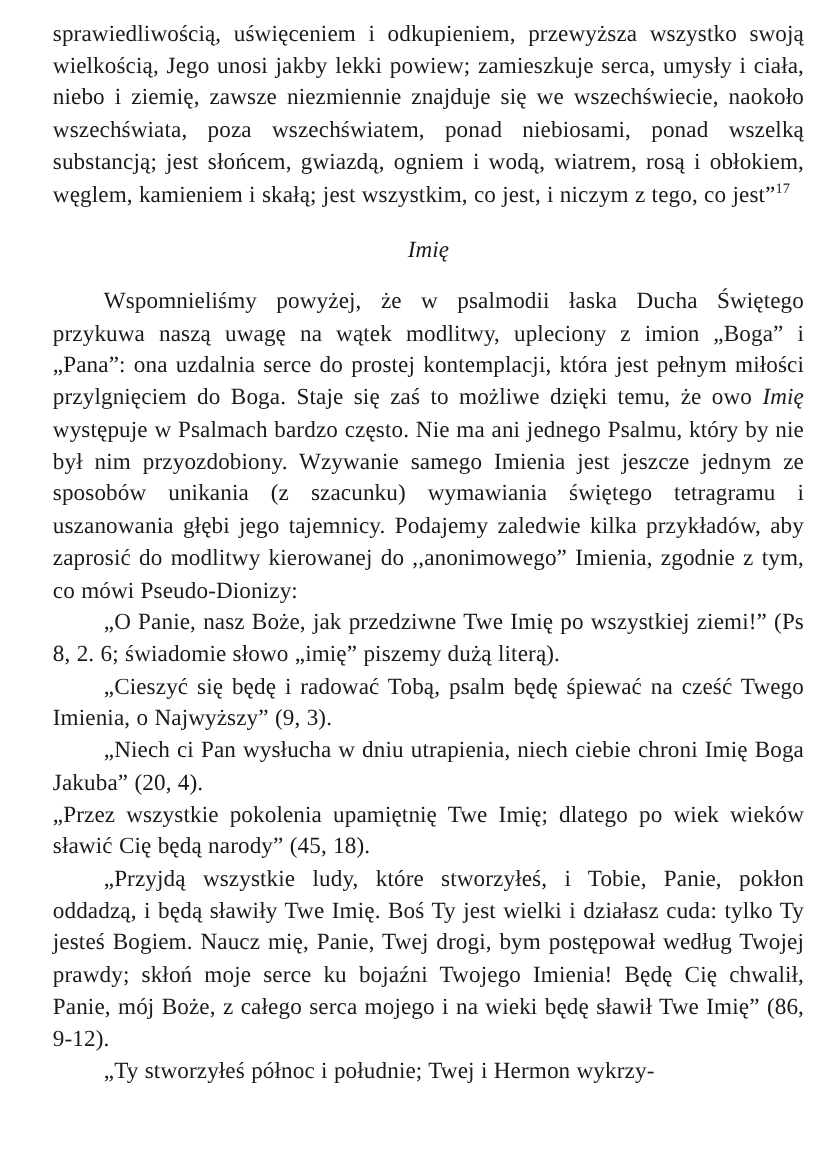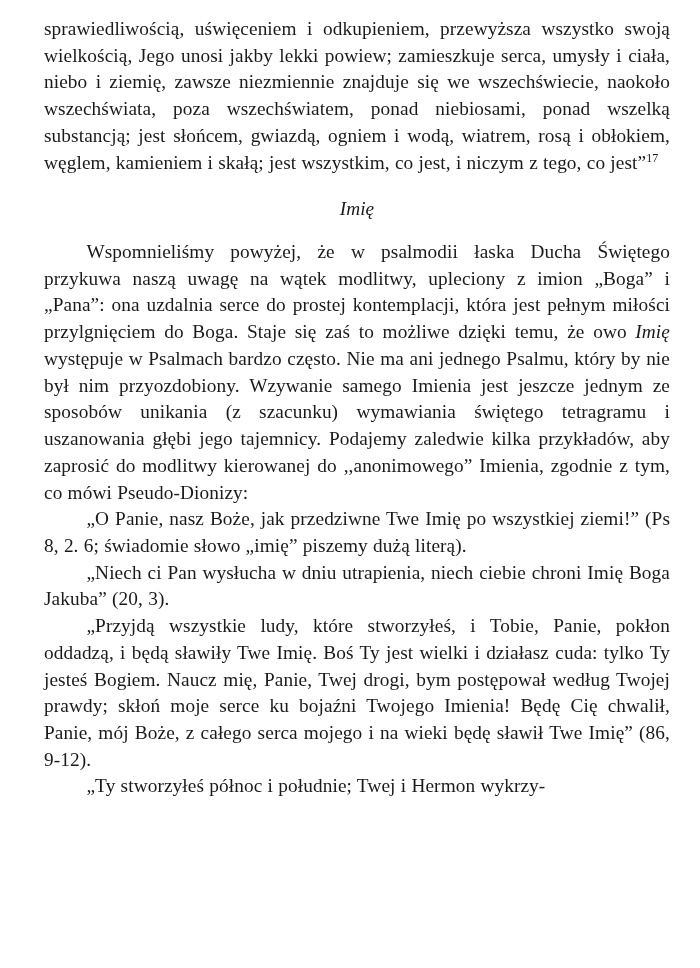--- a/index.html
+++ b/index.html
@@ -54,22 +54,24 @@
 <div class="page">
 
   <p class="para"><span>sprawiedliwością, uświęceniem i odkupieniem, przewyższa wszystko swoją wielkością, Jego unosi jakby lekki powiew; zamieszkuje serca, umysły i ciała, niebo i ziemię, zawsze niezmiennie znajduje się we wszechświecie, naokoło wszechświata, poza wszechświatem, ponad niebiosami, ponad wszelką substancją; jest słońcem, gwiazdą, ogniem i wodą, wiatrem, rosą i obłokiem, węglem, kamieniem i skałą; jest wszystkim, co jest, i niczym z tego, co jest”</span><span class="sup">17</span></p>
 
   <div class="heading">Imię</div>
 
   <p class="para indent"><span>Wspomnieliśmy powyżej, że w psalmodii łaska Ducha Świętego przykuwa naszą uwagę na wątek modlitwy, upleciony z imion „Boga” i „Pana”: ona uzdalnia serce do prostej kontemplacji, która jest pełnym miłości przylgnięciem do Boga. Staje się zaś to możliwe dzięki temu, że owo </span><span class="it">Imię</span><span> występuje w Psalmach bardzo często. Nie ma ani jednego Psalmu, który by nie był nim przyozdobiony. Wzywanie samego Imienia jest jeszcze jednym ze sposobów unikania (z szacunku) wymawiania świętego tetragramu i uszanowania głębi jego tajemnicy. Podajemy zaledwie kilka przykładów, aby zaprosić do modlitwy kierowanej do ,,anonimowego” Imienia, zgodnie z tym, co mówi Pseudo-Dionizy:</span></p>
 
   <p class="para indent">„O Panie, nasz Boże, jak przedziwne Twe Imię po wszystkiej ziemi!” (Ps 8, 2. 6; świadomie słowo „imię” piszemy dużą literą).</p>
 
+  <p class="para indent">„Cieszyć się będę i radować Tobą, psalm będę śpiewać na cześć Twego Imienia, o Najwyższy” (9, 3).</p>
 
-  <p class="para indent">„Niech ci Pan wysłucha w dniu utrapienia, niech ciebie chroni Imię Boga Jakuba” (20, 3).</p>
+  <p class="para indent">„Niech ci Pan wysłucha w dniu utrapienia, niech ciebie chroni Imię Boga Jakuba” (20, 4).</p>
 
 
+  <p class="para">„Przez wszystkie pokolenia upamiętnię Twe Imię; dlatego po wiek wieków sławić Cię będą narody” (45, 18).</p>
 
   <p class="para indent">„Przyjdą wszystkie ludy, które stworzyłeś, i Tobie, Panie, pokłon oddadzą, i będą sławiły Twe Imię. Boś Ty jest wielki i działasz cuda: tylko Ty jesteś Bogiem. Naucz mię, Panie, Twej drogi, bym postępował według Twojej prawdy; skłoń moje serce ku bojaźni Twojego Imienia! Będę Cię chwalił, Panie, mój Boże, z całego serca mojego i na wieki będę sławił Twe Imię” (86, 9-12).</p>
 
   <p class="para indent">„Ty stworzyłeś północ i południe; Twej i Hermon wykrzy-</p>
 
 </div>
 
 </body></html>

